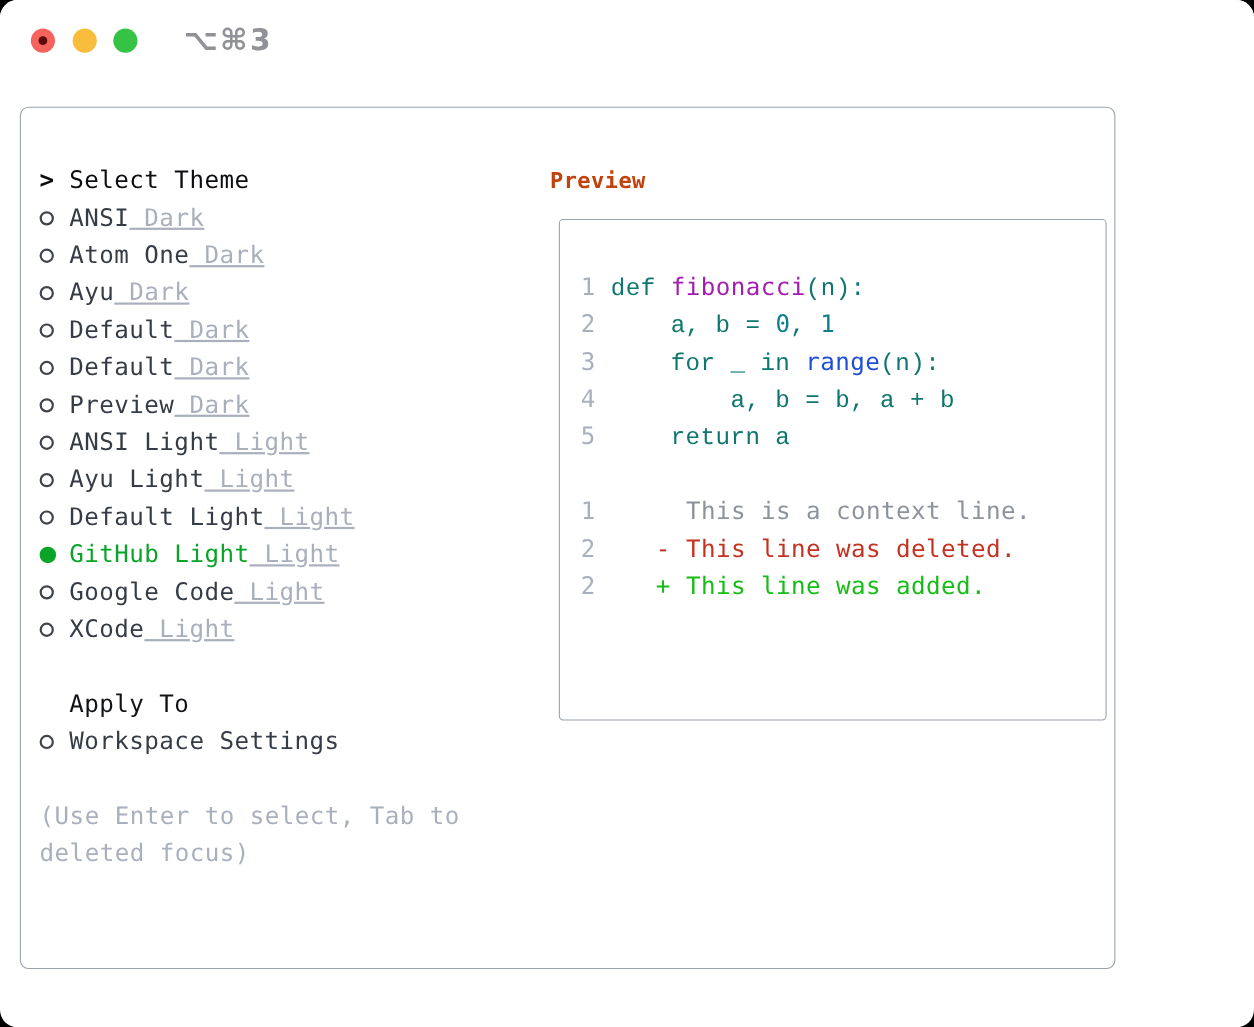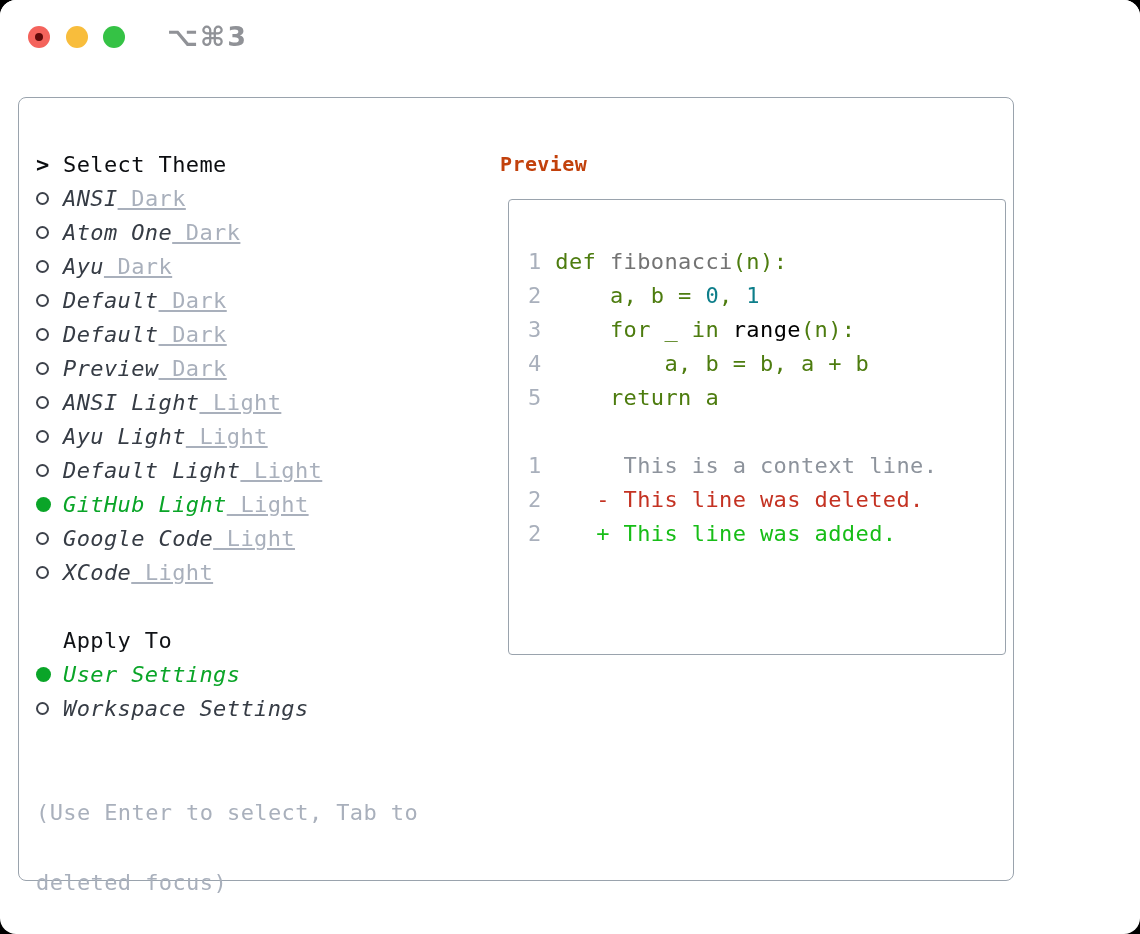--- a/index.html
+++ b/index.html
@@ -31,41 +31,41 @@
     position:absolute;left:18px;top:97px;width:994px;height:782px;
     border:1.5px solid #9aa3ad;border-radius:8px;background:#fff;
   }
   .row{display:flex;align-items:center;height:34px;white-space:pre;font-size:22px;letter-spacing:0.4px;color:#363c45;}
   .marker{width:27px;flex:0 0 27px;display:flex;align-items:center;}
   .prompt-char{font-weight:700;color:#0b0d10;}
   .radio{width:13px;height:13px;border:2px solid #3e434c;border-radius:50%;box-sizing:border-box;}
   .radio.on{width:15px;height:15px;border:none;background:#0aa528;}
   .left-col{position:absolute;left:17px;top:49px;}
   .hdr{font-weight:400;color:#0b0d10;}
-  .name{color:#363c45;font-style:italic;}
+  .name{color:#363c45;}
   .name.sel{color:#0aa528;}
   .tag{color:#a9b0bc;text-decoration:underline;}
   .apply-hdr{color:#101216;}
-  .hint{color:#a9b0bc;margin-top:36px;}
+  .hint{color:#a9b0bc;}
   
   .preview-title{
     position:absolute;left:481px;top:49px;height:34px;display:flex;align-items:center;
     font-size:20px;font-weight:700;letter-spacing:0.4px;color:#c2410c;
   }
   .preview-box{
     position:absolute;left:489px;top:101px;width:477px;height:405px;
     border:1.5px solid #9aa3ad;border-radius:4px;box-sizing:content-box;
     padding:49px 0 0 19px;overflow:hidden;background:#fff;
   }
   .pline{height:34px;white-space:pre;font-size:22px;letter-spacing:0.4px;}
   .lineno{color:#a9b0bc;}
-  .c-code{color:#4d7c0f;}
-  .c-func{color:#737373;text-align:right;}
+  .c-code{color:#0f766e;font-family:Liberation Mono, monospace;}
+  .c-func{color:#a21caf;text-align:right;}
   .c-num{color:#0d7e8a;}
-  .c-builtin{color:#000000;text-align:right;}
+  .c-builtin{color:#1d4ed8;text-align:right;}
   .c-context{color:#8d939c;}
   .c-del{color:#c43222;}
   .c-add{color:#17bd17;}
 </style>
 </head>
 <body>
 
 <div class="window">
 
   <div class="titlebar">
@@ -86,21 +86,20 @@
         <div class="row"><span class="marker"><span class="radio"></span></span><span class="name">Default</span><span class="tag"> Dark</span></div>
         <div class="row"><span class="marker"><span class="radio"></span></span><span class="name">Preview</span><span class="tag"> Dark</span></div>
         <div class="row"><span class="marker"><span class="radio"></span></span><span class="name">ANSI Light</span><span class="tag"> Light</span></div>
         <div class="row"><span class="marker"><span class="radio"></span></span><span class="name">Ayu Light</span><span class="tag"> Light</span></div>
         <div class="row"><span class="marker"><span class="radio"></span></span><span class="name">Default Light</span><span class="tag"> Light</span></div>
         <div class="row"><span class="marker"><span class="radio on"></span></span><span class="name sel">GitHub Light</span><span class="tag"> Light</span></div>
         <div class="row"><span class="marker"><span class="radio"></span></span><span class="name">Google Code</span><span class="tag"> Light</span></div>
         <div class="row"><span class="marker"><span class="radio"></span></span><span class="name">XCode</span><span class="tag"> Light</span></div>
         <div class="row"><span class="marker"></span></div>
         <div class="row"><span class="marker"></span><span class="apply-hdr">Apply To</span></div>
-        <div class="row"><span class="marker"><span class="radio on"></span></span><span class="name sel">User Settings</span></div>
         <div class="row"><span class="marker"><span class="radio"></span></span><span class="name">Workspace Settings</span></div>
         <div class="row"><span class="marker"></span></div>
         <div class="row hint">(Use Enter to select, Tab to</div>
         <div class="row hint">deleted focus)</div>
       </div>
 
     <div class="preview-title">Preview</div>
 
     <div class="preview-box" id="preview-box">
         <div class="pline"><span class="lineno">1</span><span class="c-code"> def </span><span class="c-func">fibonacci</span><span class="c-code">(n):</span></div>

